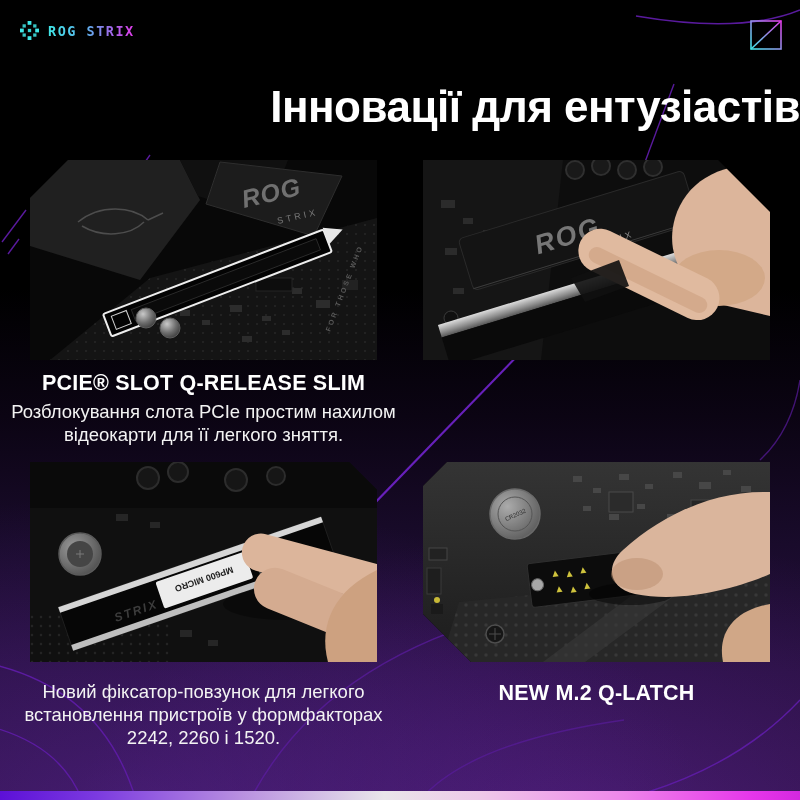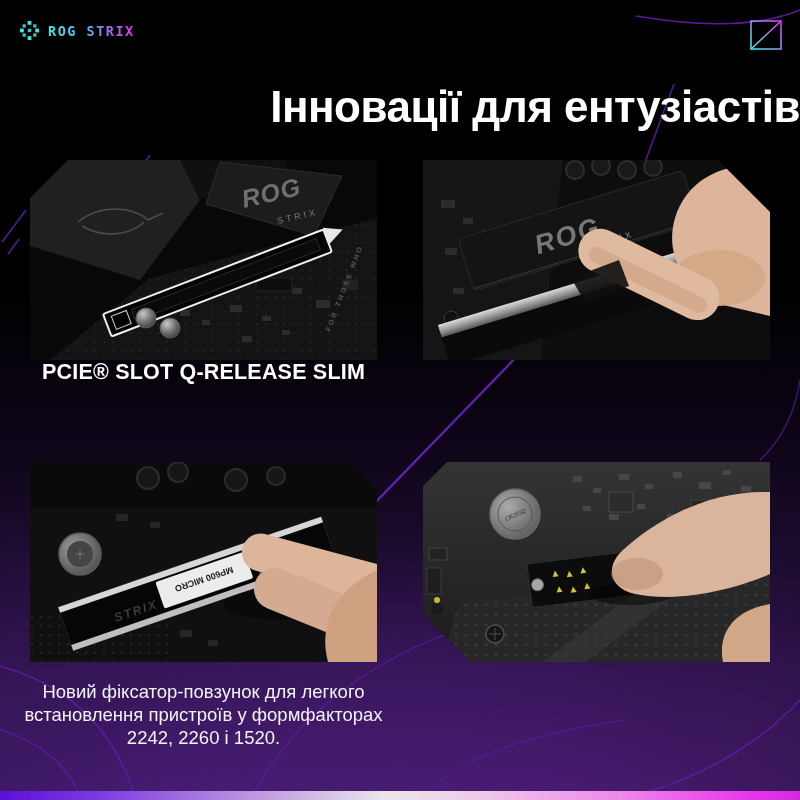--- a/index.html
+++ b/index.html
@@ -22,21 +22,21 @@
   #cell1{left:30px;top:160px}
   #cell2{left:423px;top:160px}
   #cell3{left:30px;top:462px}
   #cell4{left:423px;top:462px}
   .photo{width:347px;height:200px;background:#050505;position:relative;overflow:hidden;}
   .photo svg{display:block;width:100%;height:100%;}
   .cut-tl38{clip-path:polygon(38px 0,100% 0,100% 100%,0 100%,0 38px);}
   .cut-tr52{clip-path:polygon(0 0,calc(100% - 52px) 0,100% 52px,100% 100%,0 100%);}
   .cut-tr28{clip-path:polygon(0 0,calc(100% - 28px) 0,100% 28px,100% 100%,0 100%);}
   .cut-q4{clip-path:polygon(24px 0,100% 0,100% 100%,48px 100%,0 calc(100% - 48px),0 24px);}
-  .caption{width:392px;margin-left:-22.5px;text-align:center;}
+  .caption{width:392px;margin-left:-22.5px;text-align:center;margin-top:11px;}
   .row2 .caption{margin-top:19px;}
   .caption h2{font-size:21.5px;font-weight:bold;color:#fff;margin:0 0 5px;letter-spacing:.2px;}
   .caption p{font-size:18.5px;line-height:1.23;color:#f3f3f3;margin:0;}
   .bottom-bar{
     position:absolute;left:0;bottom:0;width:100%;height:9px;z-index:3;
     background:linear-gradient(90deg,#5c10d8 0%,#7b3ae0 12%,#b88fe0 30%,#e9e6ea 48%,#eec9e9 60%,#ee86ea 78%,#e636ea 94%,#d428e0 100%);
   }
 </style>
 </head>
 <body>
@@ -140,20 +140,21 @@
           <rect x="98" y="118" width="198" height="12" fill="#0a0a0a" stroke="#3e3e3e" stroke-width=".6"></rect>
           <polygon points="306,110 324,119 306,128" fill="#e8e8e8"></polygon>
         </g>
         <circle cx="116" cy="158" r="10" fill="url(#p1cap)" stroke="#5e5e5e"></circle>
         <circle cx="140" cy="168" r="10" fill="url(#p1cap)" stroke="#5e5e5e"></circle>
         <text x="300" y="172" transform="rotate(-69 300 172)" font-size="7" font-weight="bold" letter-spacing="2.5" fill="#5a5a5a">FOR THOSE WHO</text>
       </svg>
     </div>
     <div class="caption">
       <h2>PCIE® SLOT Q-RELEASE SLIM</h2>
+      <p>Розблокування слота PCIe простим нахилом відеокарти для її легкого зняття.</p>
     </div>
   </div>
 
   <div class="cell" id="cell2">
     <div class="photo cut-tr52">
       <svg viewBox="0 0 347 200" preserveAspectRatio="xMidYMid slice">
         <defs>
           <linearGradient id="p2silver" x1="0" y1="0" x2="0" y2="1">
             <stop offset="0" stop-color="#dcdcdc"></stop>
               <stop offset=".6" stop-color="#8f8f8f"></stop>
@@ -320,17 +321,18 @@
         </g>
         <ellipse cx="208" cy="132" rx="42" ry="11" fill="#000" opacity=".45"></ellipse>
         <g filter="url(#p4blur)">
           <path d="M 347 30 C 292 28 240 52 200 88 C 182 104 186 126 212 132 C 262 142 320 124 347 112 Z" fill="#dab59c"></path>
           <ellipse cx="214" cy="112" rx="26" ry="16" fill="#b98e6e" opacity=".5"></ellipse>
           <path d="M 347 142 C 312 148 294 170 300 200 L 347 200 Z" fill="#d0a787"></path>
         </g>
       </svg>
     </div>
     <div class="caption">
+      <h2>NEW M.2 Q-LATCH</h2>
     </div>
   </div>
 
   <div class="bottom-bar"></div>
 </div>
 
 </body></html>

